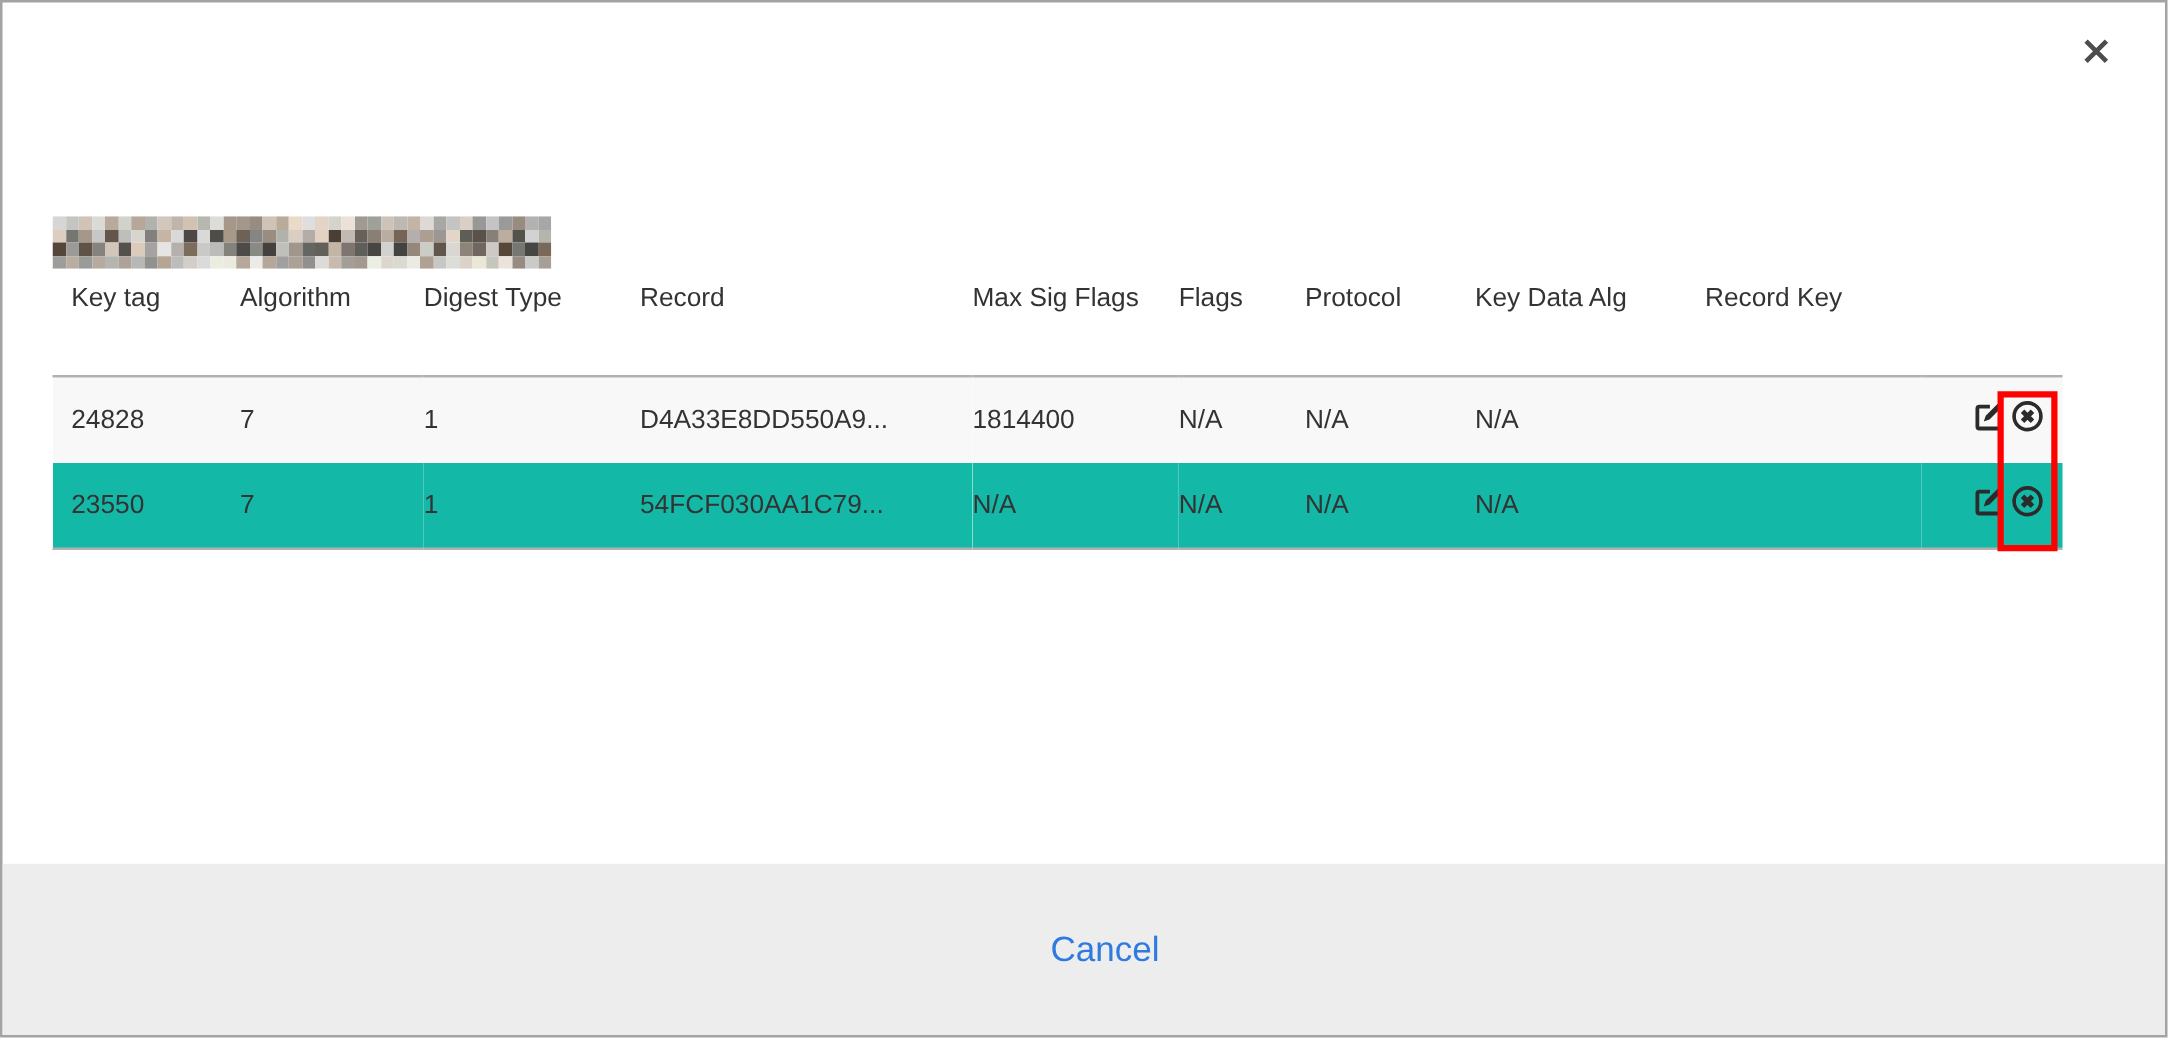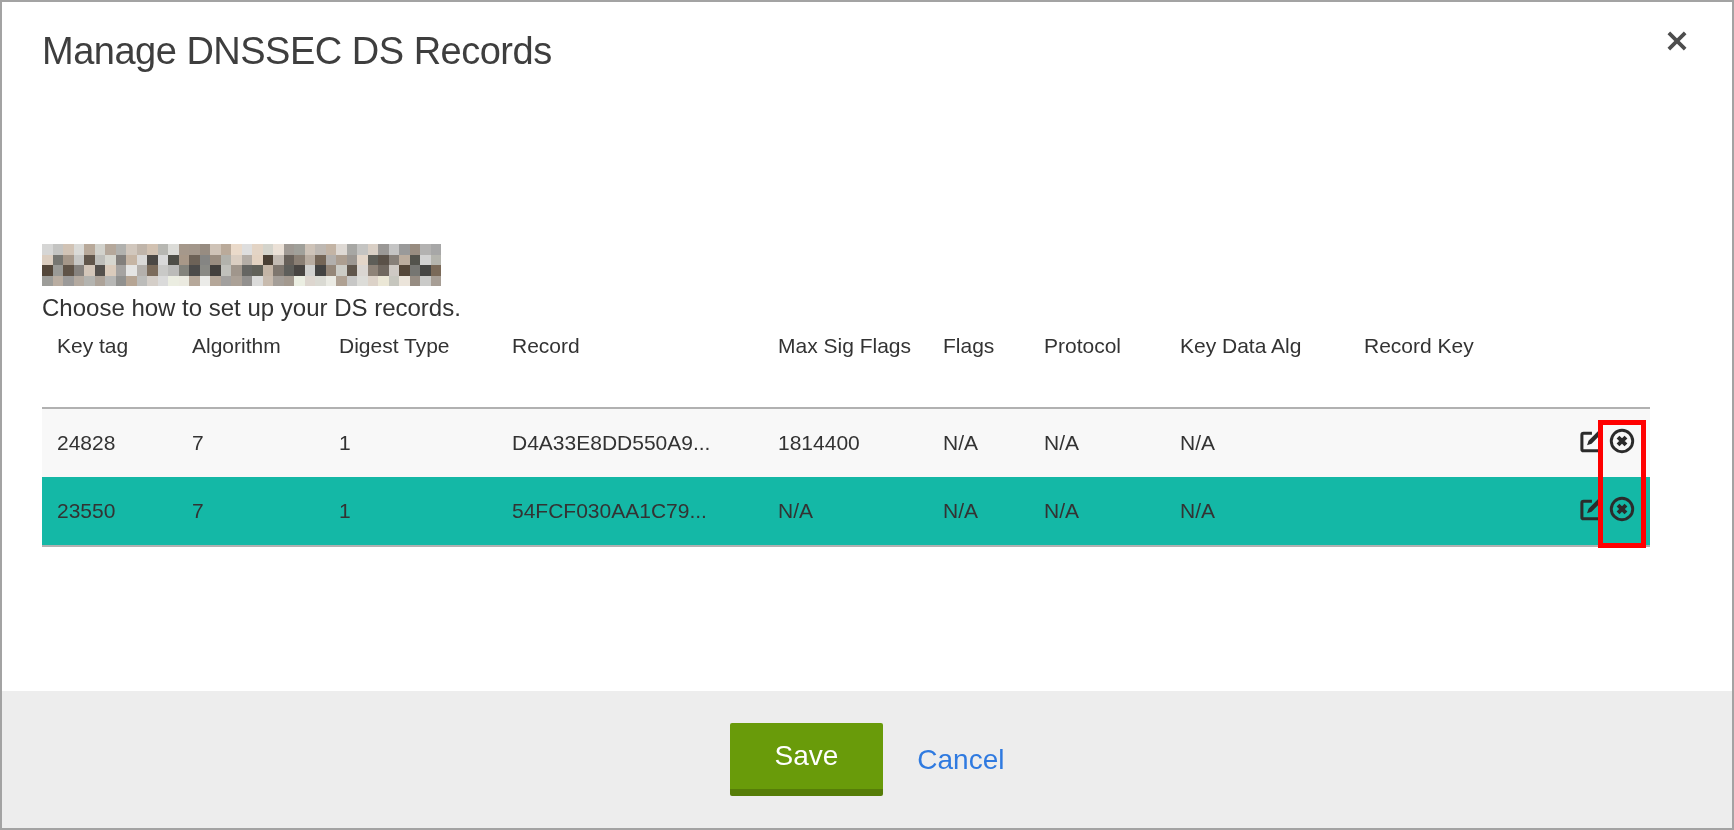--- a/index.html
+++ b/index.html
@@ -127,33 +127,31 @@
     text-decoration: none;
     cursor: pointer;
   }
 </style>
 </head>
 <body>
 
 <div class="modal">
   <div class="content">
 
-    <h1 class="modal-title">Manage DNSSEC DS Records</h1>
 
     <div class="close-btn">
       <span>
         <svg width="28" height="28" viewBox="0 0 24 24">
           <path d="M5 5 L19 19 M19 5 L5 19" stroke="#4d4d4d" stroke-width="3.2" fill="none"></path>
         </svg>
       </span>
     </div>
 
     <div class="redacted-domain" id="redacted-domain"><span style="background:rgb(214,214,213)"></span><span style="background:rgb(196,196,194)"></span><span style="background:rgb(209,195,181)"></span><span style="background:rgb(218,218,215)"></span><span style="background:rgb(184,169,154)"></span><span style="background:rgb(210,210,204)"></span><span style="background:rgb(181,168,155)"></span><span style="background:rgb(177,177,174)"></span><span style="background:rgb(209,199,189)"></span><span style="background:rgb(192,181,170)"></span><span style="background:rgb(210,194,178)"></span><span style="background:rgb(183,183,178)"></span><span style="background:rgb(220,220,216)"></span><span style="background:rgb(165,152,139)"></span><span style="background:rgb(163,151,139)"></span><span style="background:rgb(151,140,129)"></span><span style="background:rgb(207,195,183)"></span><span style="background:rgb(186,170,154)"></span><span style="background:rgb(234,218,202)"></span><span style="background:rgb(222,222,222)"></span><span style="background:rgb(227,212,197)"></span><span style="background:rgb(212,212,204)"></span><span style="background:rgb(235,225,215)"></span><span style="background:rgb(160,154,148)"></span><span style="background:rgb(160,160,154)"></span><span style="background:rgb(206,195,184)"></span><span style="background:rgb(190,184,178)"></span><span style="background:rgb(195,180,165)"></span><span style="background:rgb(222,217,212)"></span><span style="background:rgb(167,167,164)"></span><span style="background:rgb(196,196,194)"></span><span style="background:rgb(217,207,197)"></span><span style="background:rgb(154,152,150)"></span><span style="background:rgb(196,196,196)"></span><span style="background:rgb(154,154,154)"></span><span style="background:rgb(152,140,128)"></span><span style="background:rgb(179,178,177)"></span><span style="background:rgb(167,167,167)"></span><span style="background:rgb(219,205,191)"></span><span style="background:rgb(118,118,113)"></span><span style="background:rgb(165,151,137)"></span><span style="background:rgb(199,199,197)"></span><span style="background:rgb(97,86,75)"></span><span style="background:rgb(190,190,186)"></span><span style="background:rgb(214,214,207)"></span><span style="background:rgb(130,127,124)"></span><span style="background:rgb(198,181,164)"></span><span style="background:rgb(218,217,216)"></span><span style="background:rgb(75,72,69)"></span><span style="background:rgb(217,217,217)"></span><span style="background:rgb(78,78,71)"></span><span style="background:rgb(168,152,136)"></span><span style="background:rgb(109,98,87)"></span><span style="background:rgb(133,133,131)"></span><span style="background:rgb(154,141,128)"></span><span style="background:rgb(178,178,172)"></span><span style="background:rgb(218,206,194)"></span><span style="background:rgb(180,173,166)"></span><span style="background:rgb(227,210,193)"></span><span style="background:rgb(74,63,52)"></span><span style="background:rgb(194,186,178)"></span><span style="background:rgb(103,96,89)"></span><span style="background:rgb(138,127,116)"></span><span style="background:rgb(185,173,161)"></span><span style="background:rgb(116,101,86)"></span><span style="background:rgb(178,175,172)"></span><span style="background:rgb(172,158,144)"></span><span style="background:rgb(156,151,146)"></span><span style="background:rgb(227,214,201)"></span><span style="background:rgb(94,94,88)"></span><span style="background:rgb(90,81,72)"></span><span style="background:rgb(135,128,121)"></span><span style="background:rgb(188,173,158)"></span><span style="background:rgb(83,83,76)"></span><span style="background:rgb(210,210,210)"></span><span style="background:rgb(181,181,174)"></span><span style="background:rgb(84,71,58)"></span><span style="background:rgb(154,154,150)"></span><span style="background:rgb(95,83,71)"></span><span style="background:rgb(134,130,126)"></span><span style="background:rgb(211,198,185)"></span><span style="background:rgb(84,80,76)"></span><span style="background:rgb(218,203,188)"></span><span style="background:rgb(165,163,161)"></span><span style="background:rgb(229,229,228)"></span><span style="background:rgb(180,176,172)"></span><span style="background:rgb(124,108,92)"></span><span style="background:rgb(201,201,199)"></span><span style="background:rgb(187,187,185)"></span><span style="background:rgb(131,131,124)"></span><span style="background:rgb(76,75,74)"></span><span style="background:rgb(138,138,133)"></span><span style="background:rgb(67,64,61)"></span><span style="background:rgb(192,192,187)"></span><span style="background:rgb(160,150,140)"></span><span style="background:rgb(101,101,98)"></span><span style="background:rgb(97,97,89)"></span><span style="background:rgb(196,181,166)"></span><span style="background:rgb(126,118,110)"></span><span style="background:rgb(94,94,90)"></span><span style="background:rgb(72,69,66)"></span><span style="background:rgb(209,209,207)"></span><span style="background:rgb(67,67,66)"></span><span style="background:rgb(149,135,121)"></span><span style="background:rgb(204,204,198)"></span><span style="background:rgb(96,86,76)"></span><span style="background:rgb(218,214,210)"></span><span style="background:rgb(142,131,120)"></span><span style="background:rgb(112,104,96)"></span><span style="background:rgb(206,201,196)"></span><span style="background:rgb(85,71,57)"></span><span style="background:rgb(118,118,114)"></span><span style="background:rgb(70,70,68)"></span><span style="background:rgb(122,105,88)"></span><span style="background:rgb(157,157,153)"></span><span style="background:rgb(185,173,161)"></span><span style="background:rgb(155,154,153)"></span><span style="background:rgb(180,170,160)"></span><span style="background:rgb(180,180,176)"></span><span style="background:rgb(173,163,153)"></span><span style="background:rgb(183,183,181)"></span><span style="background:rgb(145,145,143)"></span><span style="background:rgb(182,165,148)"></span><span style="background:rgb(188,188,186)"></span><span style="background:rgb(212,206,200)"></span><span style="background:rgb(218,218,218)"></span><span style="background:rgb(235,237,225)"></span><span style="background:rgb(235,234,224)"></span><span style="background:rgb(182,168,154)"></span><span style="background:rgb(235,235,232)"></span><span style="background:rgb(181,167,153)"></span><span style="background:rgb(162,160,158)"></span><span style="background:rgb(171,161,151)"></span><span style="background:rgb(146,144,142)"></span><span style="background:rgb(219,219,218)"></span><span style="background:rgb(200,187,174)"></span><span style="background:rgb(164,158,152)"></span><span style="background:rgb(163,153,143)"></span><span style="background:rgb(235,238,226)"></span><span style="background:rgb(221,214,207)"></span><span style="background:rgb(218,218,211)"></span><span style="background:rgb(235,235,228)"></span><span style="background:rgb(175,161,147)"></span><span style="background:rgb(199,199,198)"></span><span style="background:rgb(220,220,216)"></span><span style="background:rgb(220,210,200)"></span><span style="background:rgb(235,231,214)"></span><span style="background:rgb(198,198,190)"></span><span style="background:rgb(235,228,218)"></span><span style="background:rgb(150,140,130)"></span><span style="background:rgb(202,202,200)"></span><span style="background:rgb(167,158,149)"></span></div>
 
-    <div class="instruction">Choose how to set up your DS records.</div>
 
     <div class="table-wrap">
       <table>
         <colgroup>
           <col class="c0">
             <col class="c1">
             <col class="c2">
             <col class="c3">
             <col class="c4">
           <col class="c5">
@@ -232,16 +230,15 @@
             </td>
           </tr>
         </tbody>
       </table>
       <div class="red-annotation"></div>
     </div>
 
   </div>
 
   <div class="footer">
-    <button class="save-btn">Save</button>
     <a class="cancel-link">Cancel</a>
   </div>
 </div>
 
 </body></html>

